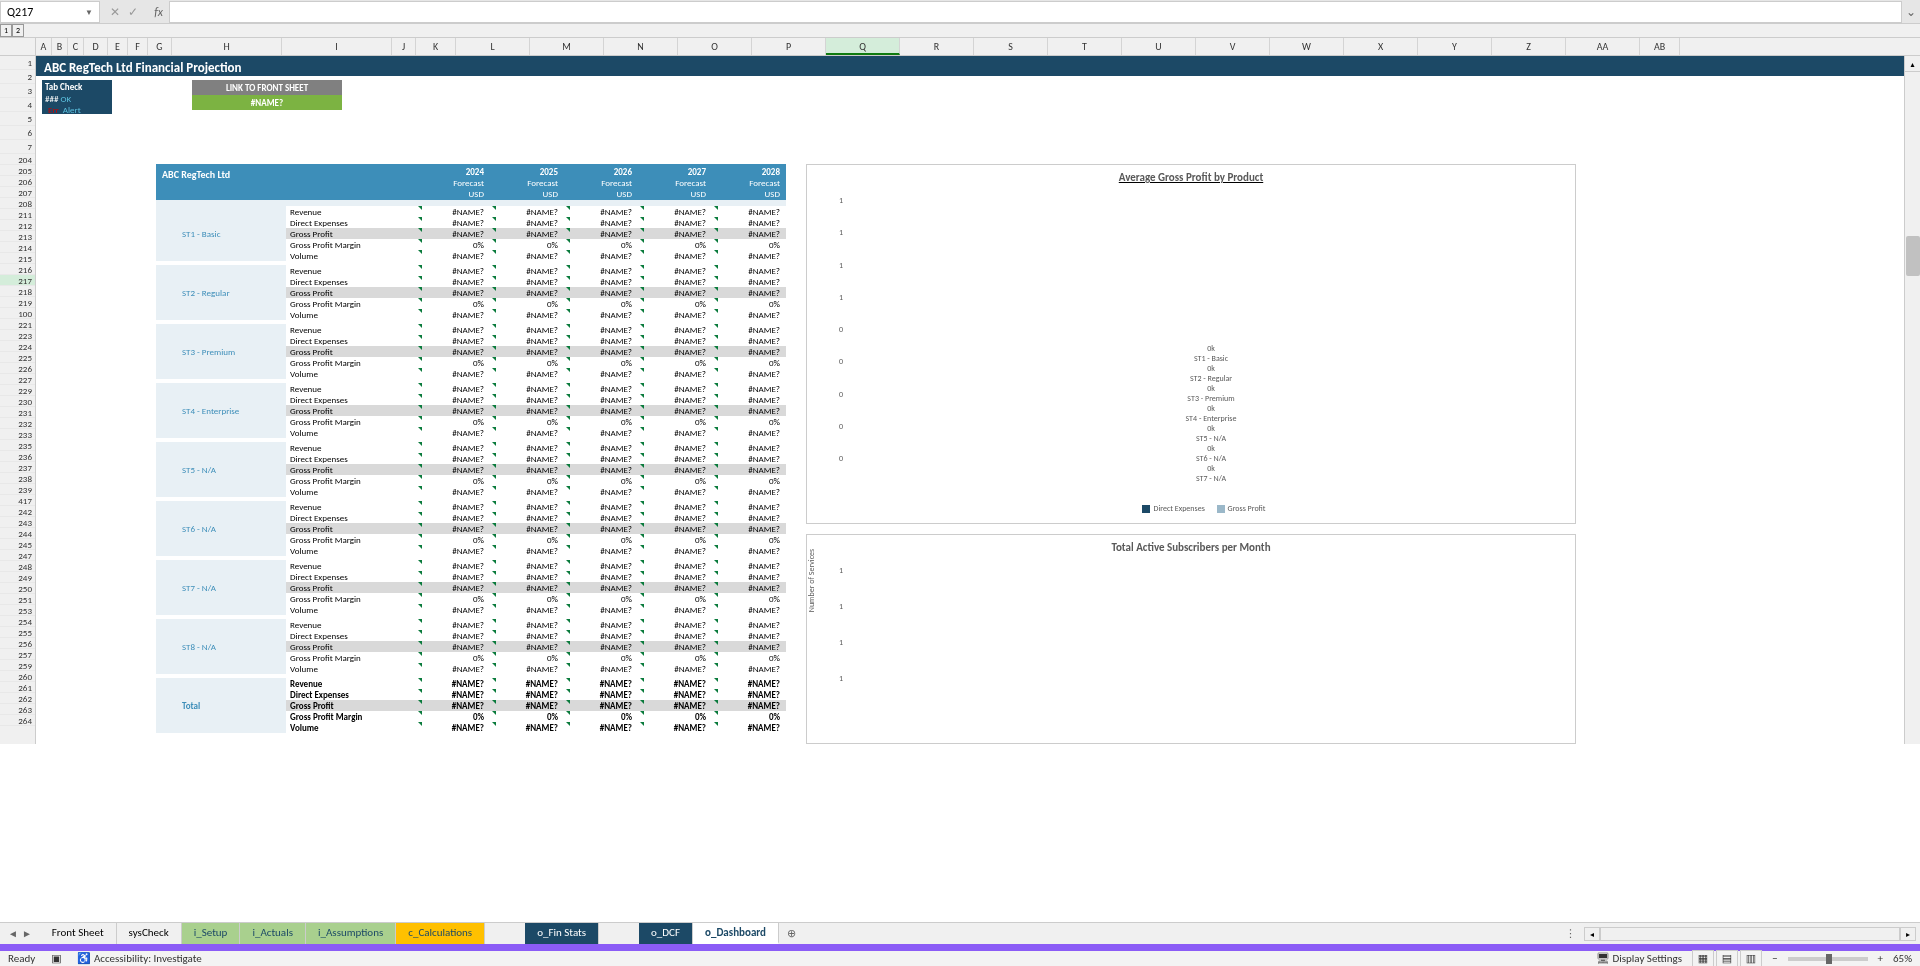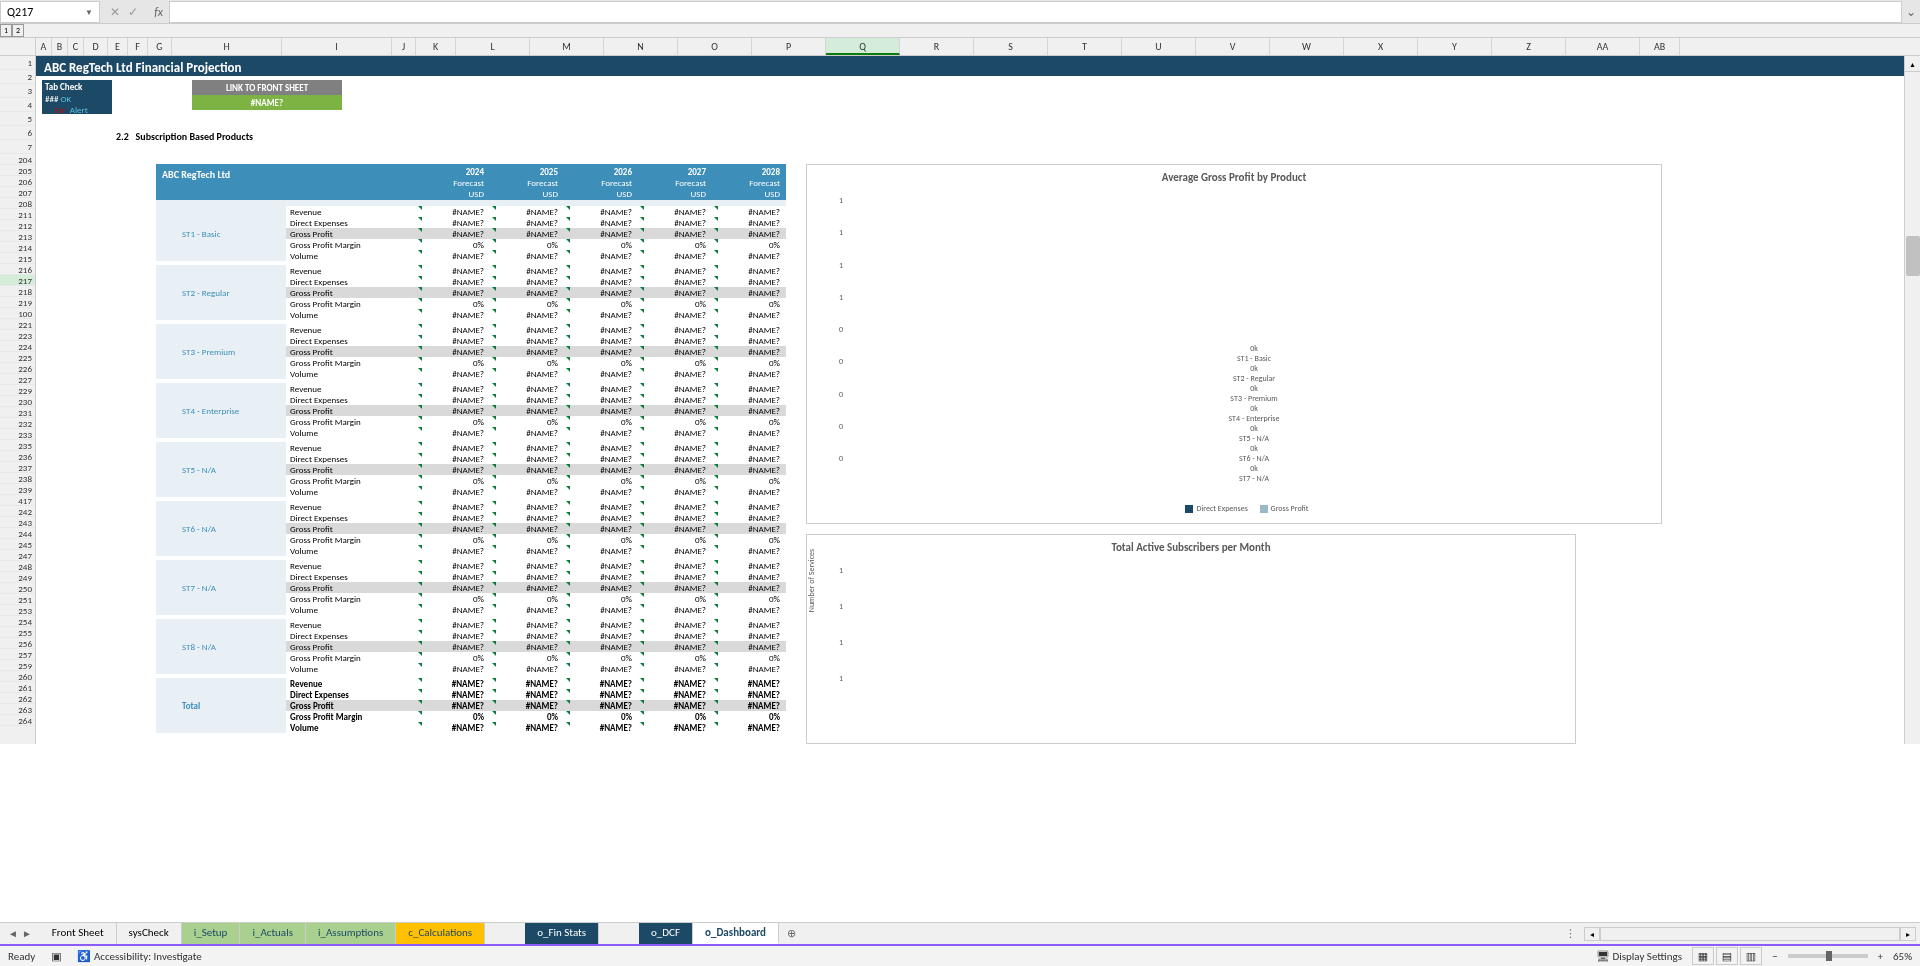--- a/index.html
+++ b/index.html
@@ -37,21 +37,21 @@
 
 .sheet-header { background: #1c4966; color: #fff; padding: 4px 8px; height: 20px; }
 .sheet-title { font-size: 13px; font-weight: bold; }
 .sheet-sub { font-size: 10px; }
 
 .tab-check-row { display: flex; gap: 80px; padding: 4px 0 4px 6px; height: 42px; }
 .tab-check { background: #1c4966; color: #fff; width: 70px; }
 .tab-check-hdr { font-size: 9px; font-weight: bold; padding: 1px 3px; }
 .tab-check-ok { background: #1c4966; color: #5bc0de; font-size: 9px; padding: 0 3px; }
 .tab-check-ok span { color: #fff; }
-.tab-check-err { color: #5bc0de; font-size: 9px; padding: 0 13px; }
+.tab-check-err { color: #5bc0de; font-size: 9px; padding: 0 6px; }
 .tab-check-err .lbl { color: #c00; }
 
 .link-btn { width: 150px; }
 .link-top { background: #808080; color: #fff; text-align: center; font-size: 9px; font-weight: bold; padding: 2px; }
 .link-bot { background: #7cb342; color: #fff; text-align: center; font-size: 9px; font-weight: bold; padding: 2px; }
 
 .section-row { padding: 2px 0 2px 80px; font-size: 10px; height: 14px; }
 .section-num { font-weight: bold; }
 
 
@@ -66,21 +66,21 @@
 .pb-metrics { flex: 1; }
 .pb-row { display: flex; height: 11px; font-size: 9px; }
 .pb-label { width: 130px; padding-left: 4px; }
 .pb-val { width: 74px; text-align: right; padding-right: 6px; position: relative; }
 .pb-val .tri { position: absolute; top: 0; left: 2px; width: 0; height: 0; border-left: 4px solid transparent; border-top: 4px solid #0a7b3c; }
 .pb-row.gp { background: #d9d9d9; }
 .pb-row.total { font-weight: bold; }
 
 
 .chart { position: absolute; background: #fff; border: 1px solid #ccc; }
-.chart1 { top: 108px; left: 770px; width: 856px; height: 360px; }
+.chart1 { top: 108px; left: 770px; width: 770px; height: 360px; text-decoration: underline; }
 .chart2 { top: 478px; left: 770px; width: 770px; height: 210px; }
 .chart-title { text-align: center; font-size: 11px; font-weight: bold; padding: 6px; color: #595959; }
 .chart-axis { position: absolute; left: 26px; top: 30px; bottom: 60px; display: flex; flex-direction: column; justify-content: space-between; font-size: 8px; color: #595959; text-align: right; width: 10px; }
 .chart-cats { position: absolute; bottom: 40px; left: 50px; right: 10px; display: flex; justify-content: space-around; font-size: 8px; color: #595959; flex-direction: column; }
 .chart-cat { text-align: center; }
 .chart-legend { position: absolute; bottom: 10px; left: 16px; right: 0; text-align: center; font-size: 8px; color: #595959; }
 .leg-box { display: inline-block; width: 8px; height: 8px; margin: 0 3px 0 10px; vertical-align: middle; }
 .chart-ylabel { position: absolute; left: 4px; top: 50%; transform: rotate(-90deg) translateX(50%); font-size: 8px; color: #595959; transform-origin: left center; white-space: nowrap; }
 
 
@@ -96,21 +96,21 @@
 .tab.green { background: #a9d08e; color: #1c4966; }
 .tab.orange { background: #ffc000; color: #1c4966; }
 .tab.blue { background: #1c4966; color: #fff; margin-left: 40px; }
 .tab.active { background: #fff; color: #1c4966; font-weight: bold; border-bottom: 2px solid #fff; }
 .tab-add { padding: 3px 8px; color: #666; }
 .tab-hscroll { flex: 1; display: flex; align-items: center; justify-content: flex-end; padding-right: 4px; }
 .hscroll-track { width: 300px; height: 14px; background: #f0f0f0; border: 1px solid #ccc; position: relative; }
 .hscroll-btn { width: 16px; height: 14px; border: 1px solid #ccc; text-align: center; font-size: 8px; line-height: 12px; }
 
 
-.status-bar { position: absolute; bottom: 0; left: 0; right: 0; height: 22px; background: #f3f3f3; border-top: 2px solid #8b5cf6; display: flex; align-items: center; padding: 0 8px; font-size: 11px; color: #333; justify-content: space-between; }
+.status-bar { position: absolute; bottom: 0; left: 0; right: 0; height: 22px; background: #f3f3f3; border-top: 7px solid #8b5cf6; display: flex; align-items: center; padding: 0 8px; font-size: 11px; color: #333; justify-content: space-between; }
 .status-left { display: flex; gap: 16px; align-items: center; }
 .status-right { display: flex; gap: 10px; align-items: center; }
 .view-btns { display: flex; gap: 2px; }
 .view-btn { width: 22px; height: 18px; border: 1px solid #ccc; display: flex; align-items: center; justify-content: center; }
 .zoom-slider { width: 80px; height: 4px; background: #ccc; position: relative; }
 .zoom-thumb { position: absolute; left: 38px; top: -3px; width: 6px; height: 10px; background: #666; }
 </style>
 </head>
 <body>
 
@@ -242,23 +242,20 @@
         <div class="tab-check-hdr">Tab Check</div>
         <div class="tab-check-ok"><span>###</span>&nbsp;<span style="color:#5bc0de">OK</span></div>
         <div class="tab-check-err"><span class="lbl">Err</span>&nbsp;&nbsp;<span>Alert</span></div>
       </div>
       <div class="link-btn">
         <div class="link-top">LINK TO FRONT SHEET</div>
         <div class="link-bot">#NAME?</div>
       </div>
     </div>
     <div style="height:10px"></div>
-    <div class="section-row">
-      <span class="section-num">2.2</span>&nbsp;&nbsp;&nbsp;<b>Subscription Based Products</b>
-    </div>
 
     <div class="data-table">
       <div class="dt-header">
         <div class="dt-company">ABC RegTech Ltd</div>
         <div id="year-cols" style="display:flex">
             <div class="dt-yearcol">
               <div class="dt-year">2024</div>
               <div>Forecast</div>
               <div>USD</div>
             </div>

